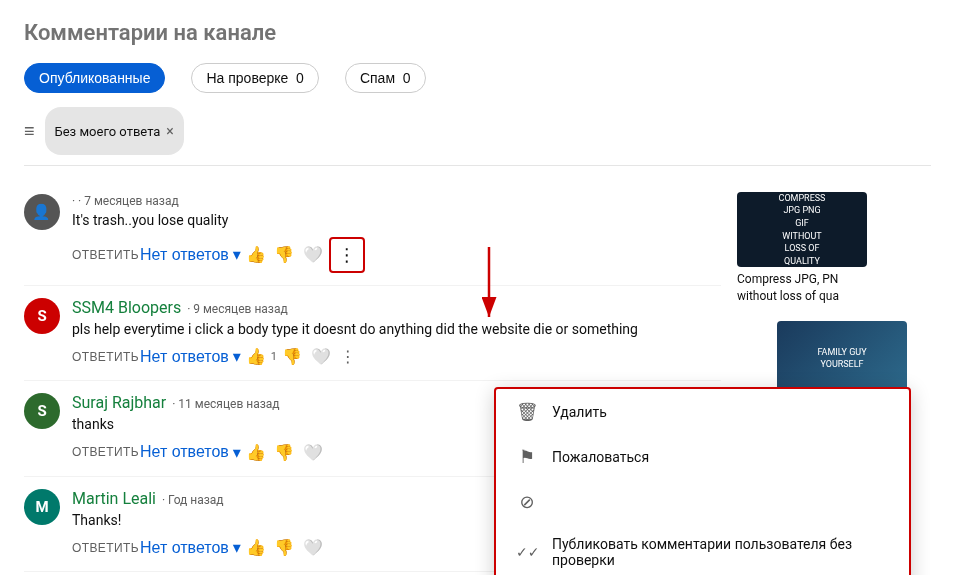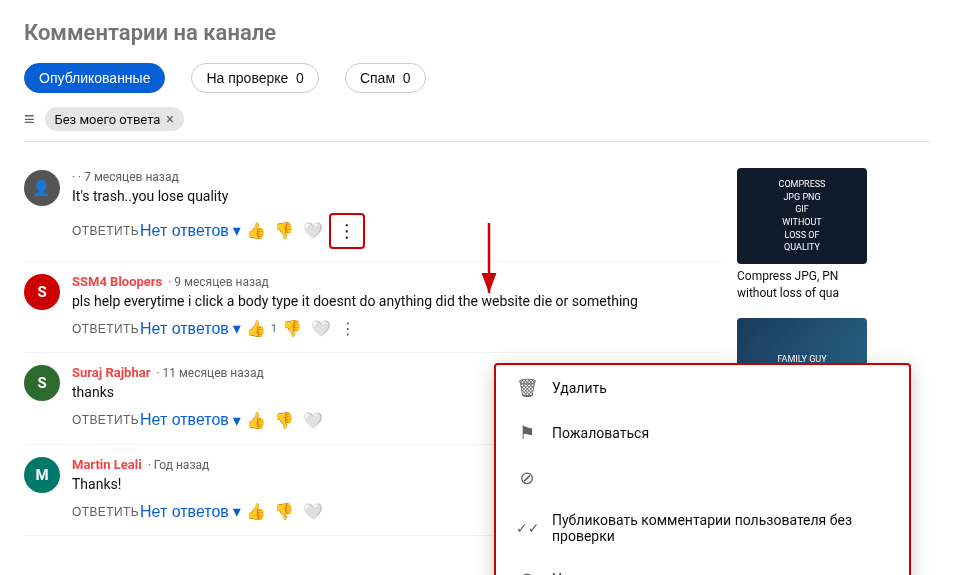--- a/index.html
+++ b/index.html
@@ -61,21 +61,21 @@
       font-size: 18px;
       color: #606060;
       cursor: pointer;
     }
 
     .filter-chip {
       display: flex;
       align-items: center;
       background: #e5e5e5;
       border-radius: 16px;
-      padding: 4px 10px;
+      padding: 16px 10px;
       font-size: 13px;
       gap: 6px;
     }
 
     .filter-chip-close {
       cursor: pointer;
       font-size: 14px;
       color: #606060;
     }
 
@@ -117,23 +117,23 @@
       min-width: 0;
     }
 
     .comment-meta {
       font-size: 12px;
       color: #606060;
       margin-bottom: 3px;
     }
 
     .comment-author {
-      font-weight: 700;
-      color: #ef4444;
-      font-size: 13px;
+      font-weight: 400;
+      color: #15803d;
+      font-size: 16px;
     }
 
     .comment-text {
       font-size: 14px;
       color: #0f0f0f;
       margin-bottom: 6px;
       line-height: 1.4;
     }
 
     .comment-actions {
@@ -186,21 +186,21 @@
       display: flex;
       align-items: center;
       justify-content: center;
       cursor: pointer;
       font-size: 18px;
       color: #0f0f0f;
     }
 
     .ad-thumb {
       width: 130px;
-      height: 96px;
+      height: 75px;
       background: #1a1a2e;
       border-radius: 4px;
       display: flex;
       align-items: center;
       justify-content: center;
       font-size: 10px;
       color: #fff;
       text-align: center;
       padding: 6px;
       line-height: 1.3;
@@ -372,21 +372,21 @@
       <div style="margin-top:10px; margin-bottom:16px;">
         <div class="ad-thumb" style="background: #0d1b2a;">
           <span style="font-size:9px; line-height:1.4;">COMPRESS<br>JPG PNG<br>GIF<br>WITHOUT<br>LOSS OF<br>QUALITY</span>
         </div>
         <div style="font-size:12px; color:#0f0f0f; margin-top:4px; line-height:1.4;">
           <span>Compress JPG, PN</span><br>
           <span>without loss of qua</span>
         </div>
       </div>
 
-      <div style="margin-top:0;">
+      <div style="margin-top:0;margin-left:40px;">
         <div class="ad-thumb ad-thumb-family">
           <span style="font-size:9px; line-height:1.4;">FAMILY GUY<br>YOURSELF</span>
         </div>
         <div style="font-size:12px; color:#065fd4; margin-top:4px; line-height:1.4;">
           <span>Family GUY Yoursel</span>
         </div>
       </div>
     </div>
 
     <svg class="arrow-svg" width="60" height="80" style="position:absolute; left:435px; top:65px;">

